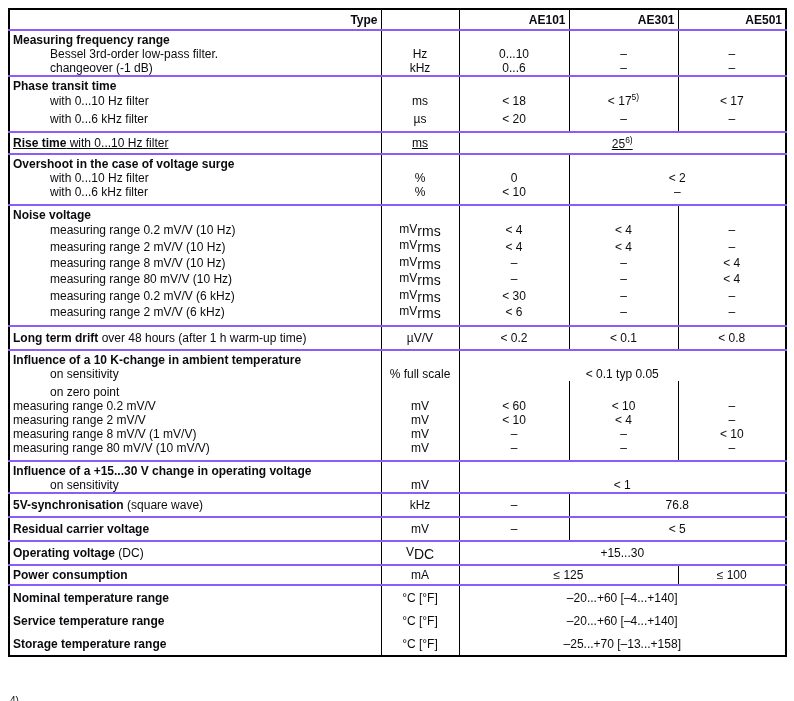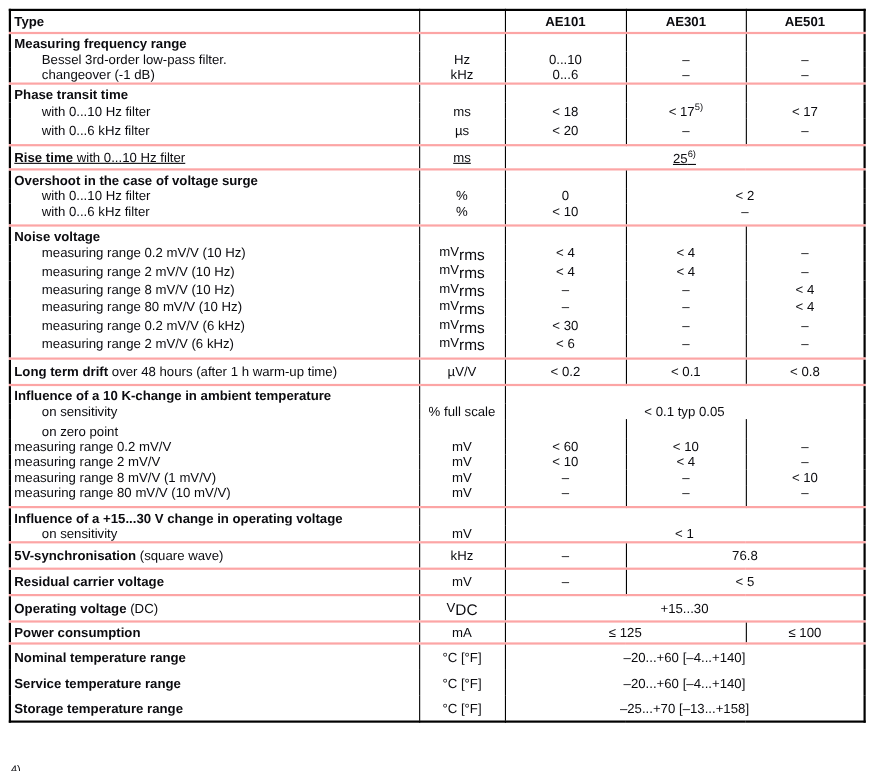--- a/index.html
+++ b/index.html
@@ -22,27 +22,27 @@
     font-size: 12px;
     line-height: 14px;
     padding: 0 3px;
     vertical-align: middle;
     overflow: hidden;
     white-space: nowrap;
   }
   .b  { font-weight: bold; }
   td.c  { text-align: center; }
   td.bl { border-left: 1px solid #000; }
-  tr.ts > td { border-top: 2px solid #fca5a5; }   
-  td.i1 { padding-left: 28px; }                
+  tr.ts > td { border-top: 2px solid #8b5cf6; }   
+  td.i1 { padding-left: 40px; }                
   td.i2 { }                
   tr.tt > td { padding-top: 2px; }             
   tr.se > td { padding-bottom: 5px; }          
   tr.gap > td { padding-top: 4px; }            
-  tr.hd  > td { height: 19px; }
+  tr.hd  > td { height: 19px; text-align: right; }
   tr.h20 > td { height: 20px; text-decoration: underline; }
   tr.h22 > td { height: 22px; margin-top: 28px; }
   tr.h18 > td { height: 18px; }
   tr.temp > td { height: 23px; }
   sub { font-size: 14px; line-height: 1; }
   sup { font-size: 8.5px; line-height: 1; }
   #footnote-frag {
     position: absolute;
     left: 10px; top: 695px;
     font-size: 10px;

